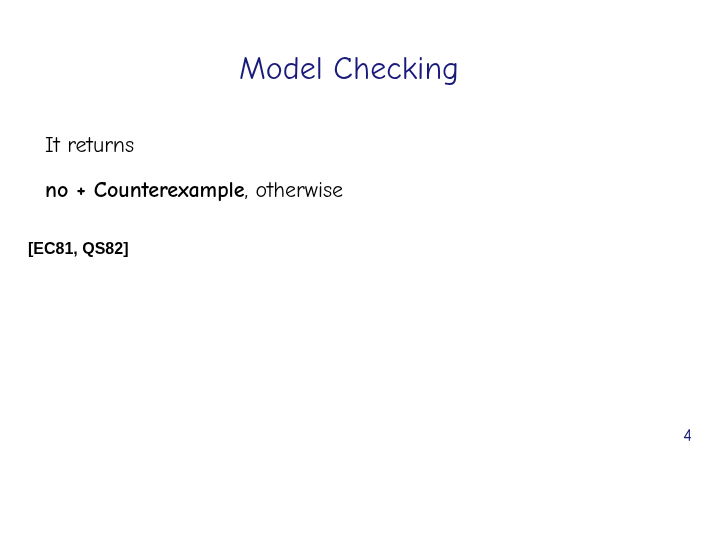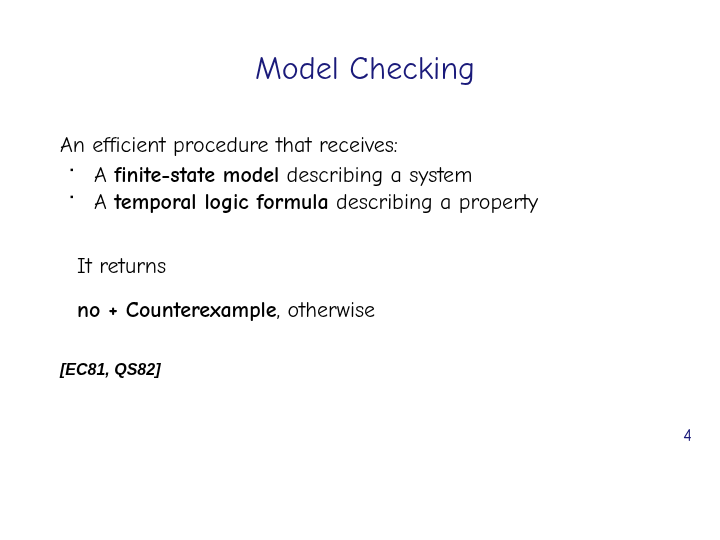--- a/index.html
+++ b/index.html
@@ -10,21 +10,21 @@
     background: #ffffff;
     font-family: "Comic Sans MS", "Chalkboard SE", "Comic Neue", cursive, sans-serif;
     color: #000000;
     position: relative;
     overflow: hidden;
   }
   .slide {
     box-sizing: border-box;
     width: 720px;
     height: 464px;
-    padding: 40px 50px 30px 60px;
+    padding: 40px 50px 30px 28px;
     position: relative;
   }
   .title {
     text-align: center;
     font-size: 32px;
     color: #1a1a7a;
     margin: 10px 0 45px 0;
     font-weight: normal;
   }
   .block {
@@ -53,49 +53,37 @@
     font-size: 10px;
     color: #000;
     font-family: Arial, sans-serif;
   }
   .kw-bold { font-weight: bold; }
   .citations {
     font-family: "Comic Sans MS", cursive, sans-serif;
     font-size: 16px;
     font-weight: bold;
     margin-top: 20px;
-    font-style: italic;
   }
   .pagenum {
     position: absolute;
     right: 28px;
     bottom: 18px;
     font-size: 18px;
     color: #1a1a7a;
   }
   .line { margin: 17px; }
 </style>
 </head>
 <body>
 
 <div class="slide">
 
   <h1 class="title">Model Checking</h1>
 
-  <div class="block">
-    <p class="intro">An efficient procedure that receives:</p>
-    <ul class="bullets">
-      <li>
-        <span>A </span><span class="kw-bold">finite-state model</span><span> describing a system</span>
-      </li>
-      <li>
-        <span>A </span><span class="kw-bold">temporal logic formula</span><span> describing a property</span>
-      </li>
-    </ul>
-  </div>
 
   <div class="block">
     <p class="line">It returns</p>
     <p class="line">
       <span class="kw-bold">no + Counterexample</span><span>, otherwise</span>
     </p>
   </div>
 
   <div class="citations">[EC81, QS82]</div>
 

